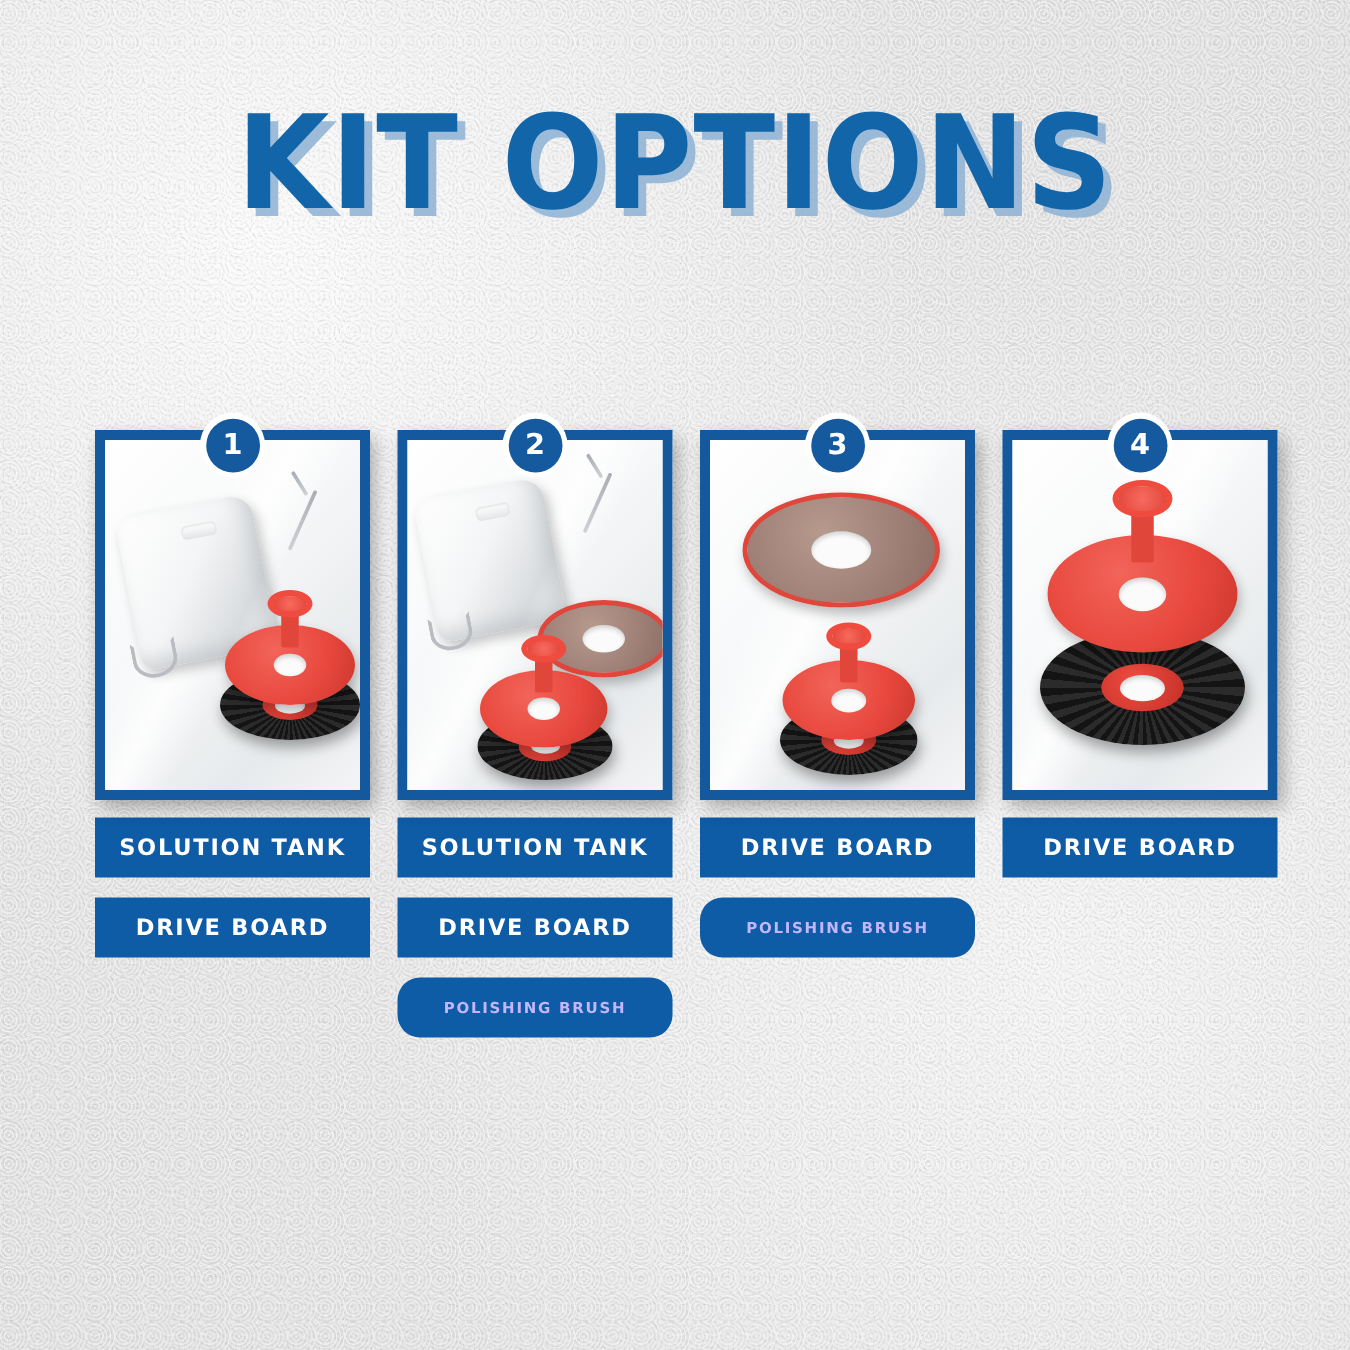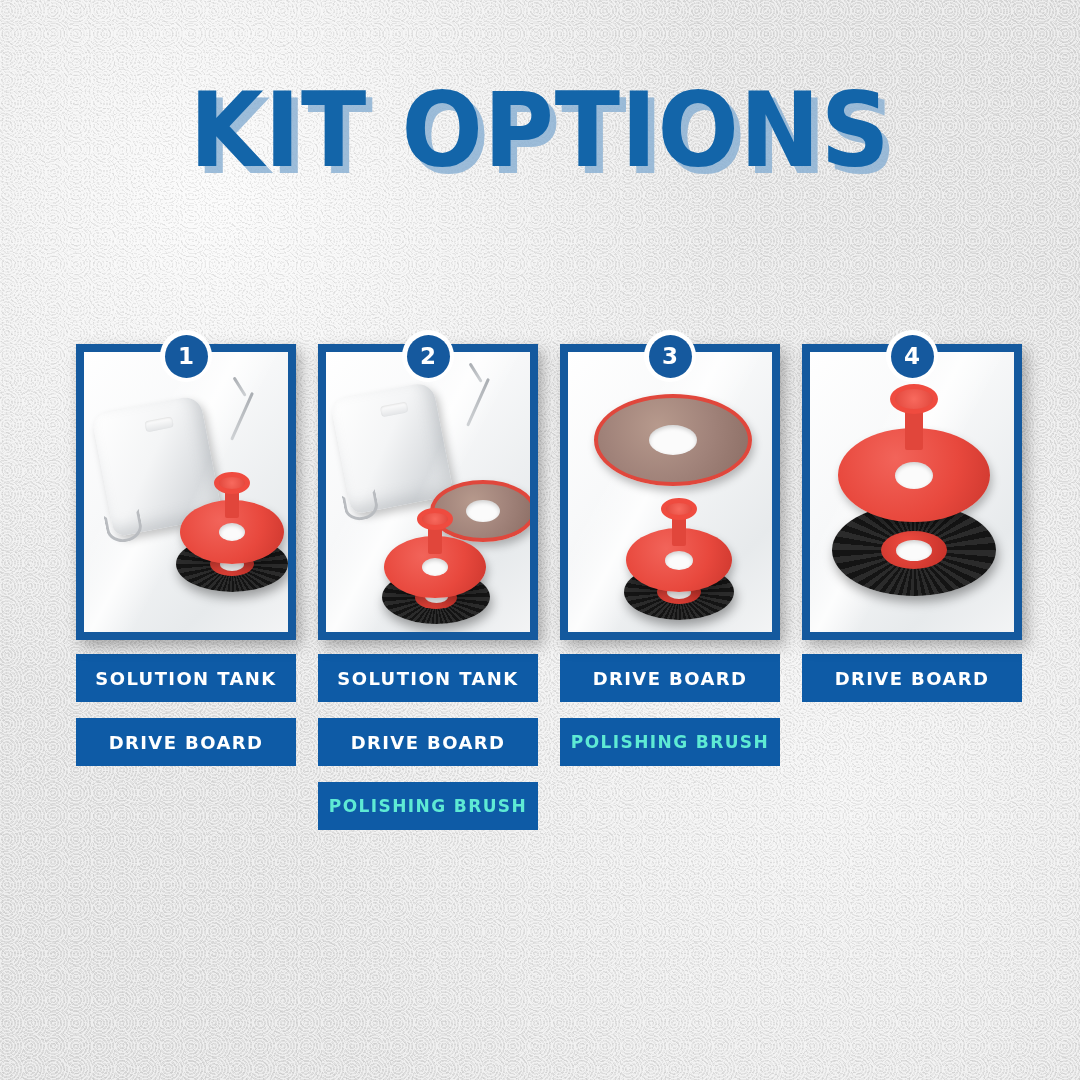--- a/index.html
+++ b/index.html
@@ -129,21 +129,21 @@
     display: flex;
     align-items: center;
     justify-content: center;
     font-family: "DejaVu Sans", sans-serif;
     font-weight: bold;
     font-size: 18px;
     letter-spacing: 1.4px;
     color: #ffffff;
     white-space: nowrap;
   }
-  .label-bar.accent { color: #5eead4; font-size: 17px; }
+  .label-bar.accent { color: #c4b5fd; font-size: 12px; border-radius: 18px; }
 
   
   .art { position: absolute; inset: 0; }
 
   .tank {
     position: absolute;
     border-radius: 14px 18px 16px 12px;
     background: linear-gradient(125deg, #ffffff 0%, #f4f5f6 45%, #d9dcdf 78%, #eef0f1 100%);
     box-shadow: 3px 5px 9px rgba(0,0,0,0.22), inset -6px -8px 14px rgba(170,175,180,0.45);
   }

